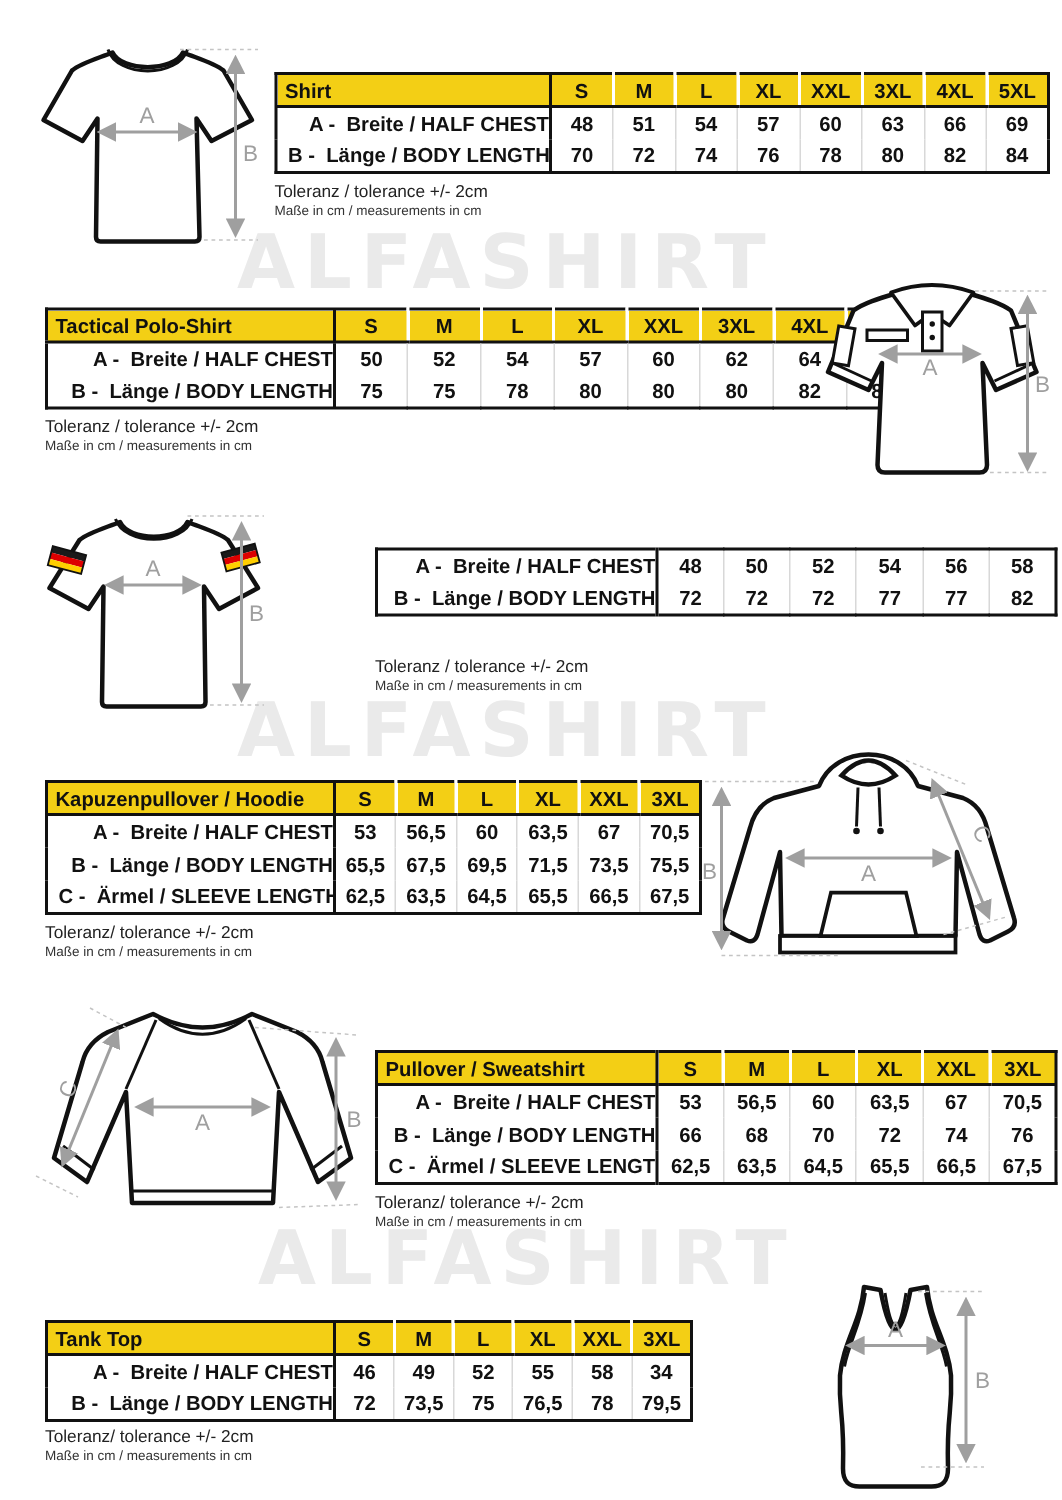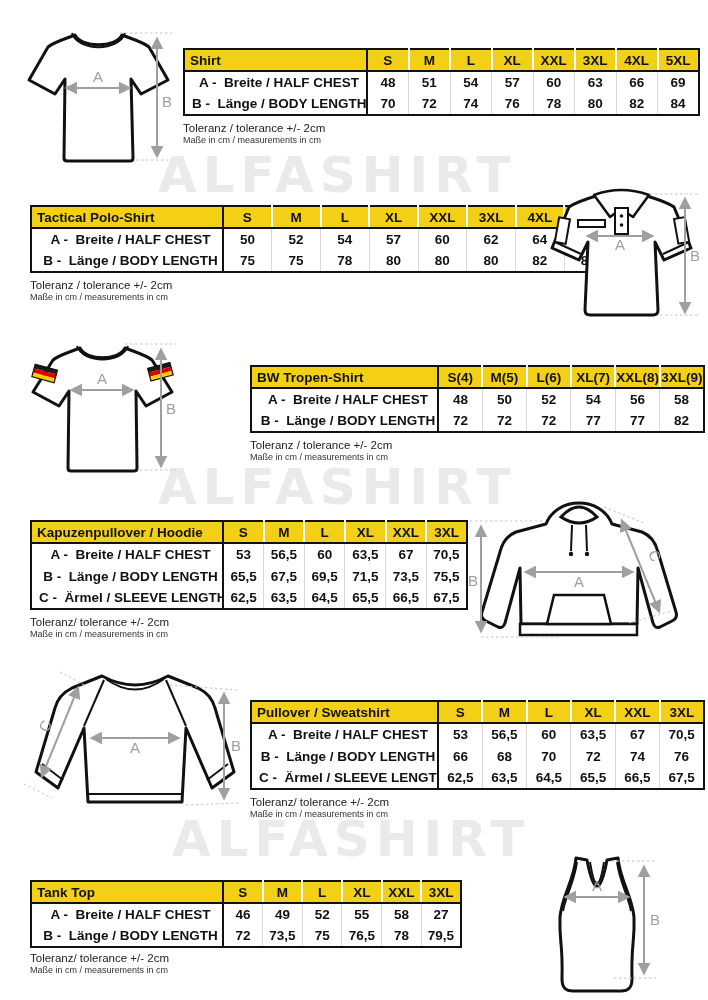--- a/index.html
+++ b/index.html
@@ -12,21 +12,21 @@
       font-size:50px;letter-spacing:6px;color:#eaeaea;white-space:nowrap;user-select:none}
 
   
   table.sz{position:absolute;z-index:2;border-collapse:collapse;table-layout:fixed;
            background:#fff;border:2.5px solid #111}
   .sz td{height:22px;font-weight:bold;font-size:13.5px;color:#111;vertical-align:middle;
          white-space:pre;overflow:hidden;padding:0}
   .sz tr.head td{background:#F3CF15;border-bottom:2.2px solid #111}
   .sz td.title{padding-left:5px;border-right:2.5px solid #111;text-align:left}
   .sz td.szh{border-left:2px solid #fff;text-align:center}
-  .sz td.lbl{padding-left:7px;border-right:2.5px solid #111;text-align:center}
+  .sz td.lbl{padding-left:7px;border-right:2.5px solid #111;text-align:right}
   .sz td.val{border-left:1px solid #d8d8d8;text-align:center}
 
   
   .tol{position:absolute;z-index:2;text-align:left;color:#222;line-height:1.25}
   .tol .l1{font-size:11.5px}
   .tol .l2{font-size:9px;color:#333}
 
   
   svg.illu{position:absolute;z-index:2;overflow:visible}
   .dot{stroke:#c4c4c4;stroke-width:1;stroke-dasharray:2.5 2.5;fill:none}
@@ -198,29 +198,20 @@
     <line class="dot" x1="120" y1="140" x2="156" y2="140"></line>
     <line class="arr" x1="141" y1="20" x2="141" y2="136" marker-start="url(#m3)" marker-end="url(#m3)"></line>
     <text class="albl" x="146" y="84">B</text>
   </svg>
 
   <table class="sz" style="left:250px;top:365px;width:455px">
     <colgroup>
         <col style="width:187px">
       </colgroup>
     <tbody>
-      <tr class="head">
-        <td class="title">BW Tropen-Shirt</td>
-        <td class="szh">S(4)</td>
-        <td class="szh">M(5)</td>
-        <td class="szh">L(6)</td>
-        <td class="szh">XL(7)</td>
-        <td class="szh">XXL(8)</td>
-        <td class="szh">3XL(9)</td>
-      </tr>
       <tr>
         <td class="lbl">A -  Breite / HALF CHEST</td>
         <td class="val">48</td>
         <td class="val">50</td>
         <td class="val">52</td>
         <td class="val">54</td>
         <td class="val">56</td>
         <td class="val">58</td>
       </tr>
       <tr>
@@ -400,21 +391,21 @@
         <td class="szh">XXL</td>
         <td class="szh">3XL</td>
       </tr>
       <tr>
         <td class="lbl">A -  Breite / HALF CHEST</td>
         <td class="val">46</td>
         <td class="val">49</td>
         <td class="val">52</td>
         <td class="val">55</td>
         <td class="val">58</td>
-        <td class="val">27</td>
+        <td class="val">34</td>
       </tr>
       <tr>
         <td class="lbl">B -  Länge / BODY LENGTH</td>
         <td class="val">72</td>
         <td class="val">73,5</td>
         <td class="val">75</td>
         <td class="val">76,5</td>
         <td class="val">78</td>
         <td class="val">79,5</td>
       </tr>

